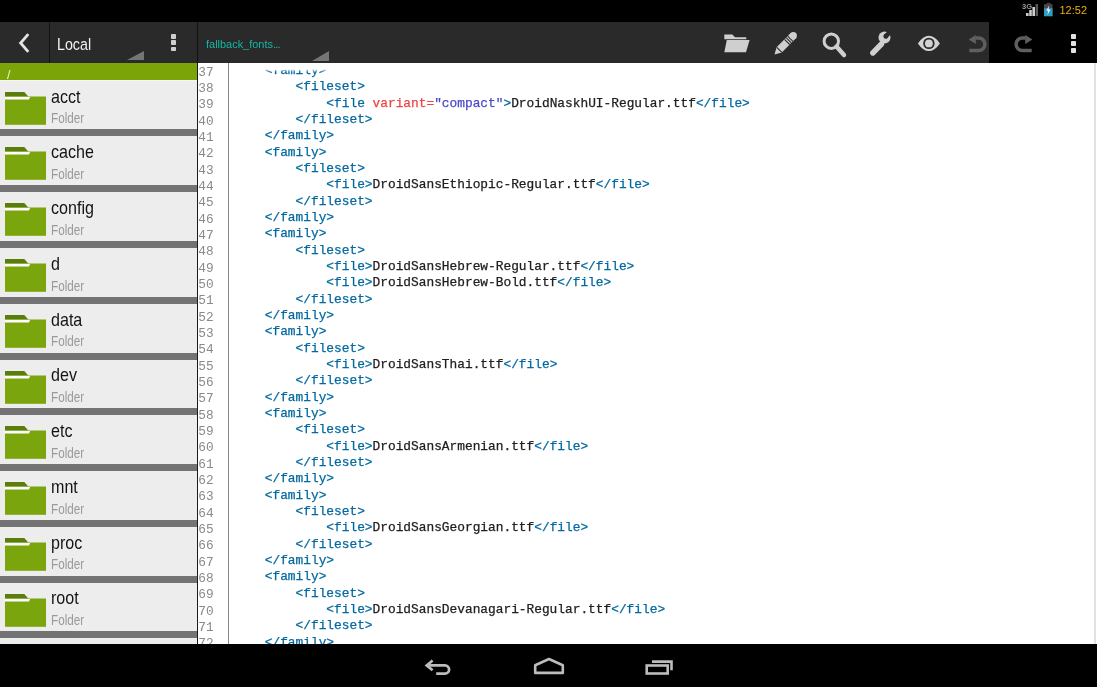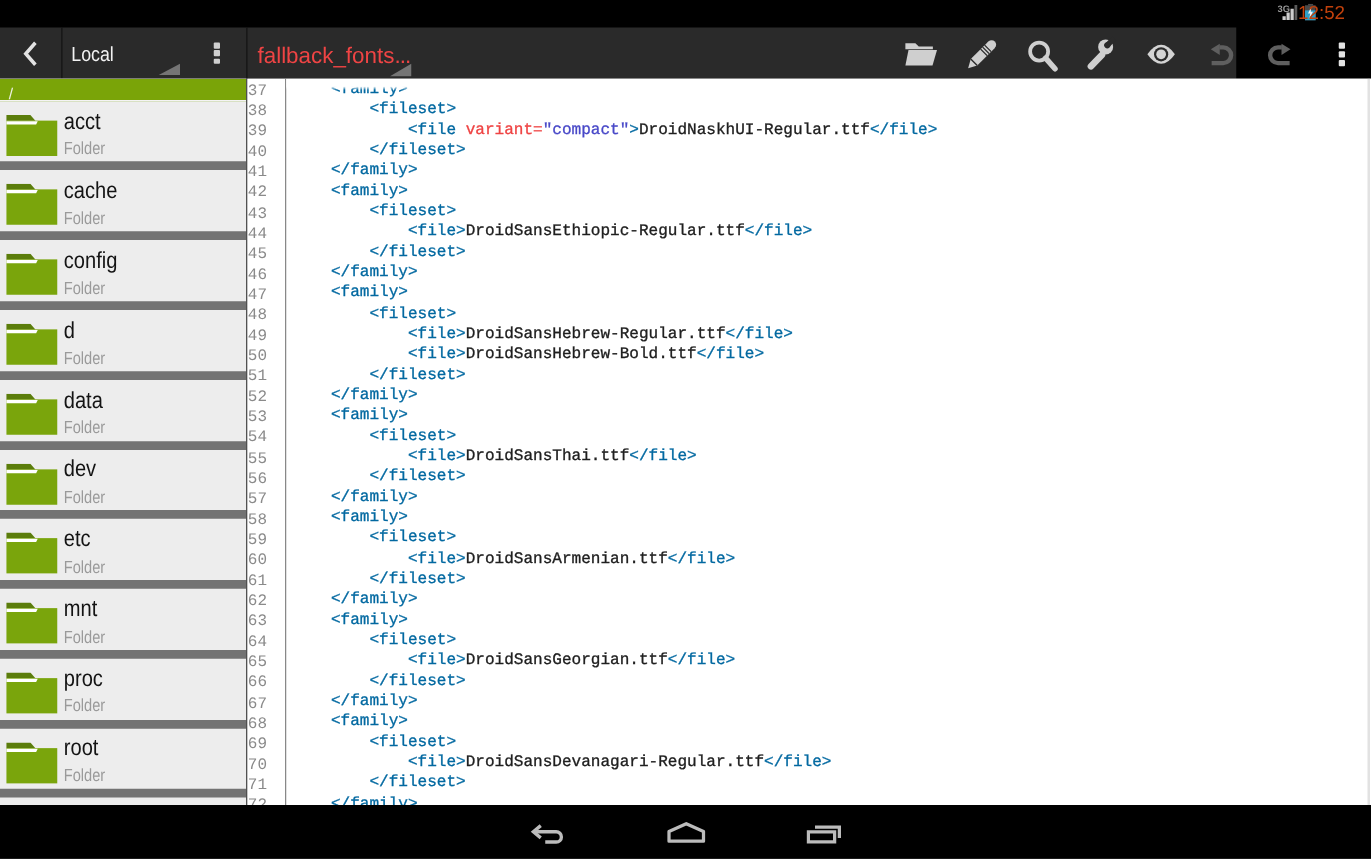--- a/index.html
+++ b/index.html
@@ -1,36 +1,36 @@
 <!DOCTYPE html>
 <html><head>
 <meta charset="utf-8">
 <style>
   * { margin:0; padding:0; box-sizing:border-box; }
   html,body { width:1097px; height:687px; overflow:hidden; background:#000; }
   body { font-family:"Liberation Sans", sans-serif; position:relative; will-change:transform; }
 
   
   #status { position:absolute; left:0; top:0; width:1097px; height:22px; background:#000;padding-left:24px; }
-  #time { position:absolute; right:21px; top:2.8px; color:#c2410c; font-size:15px; line-height:15px; }
+  #time { position:absolute; right:10px; top:2.8px; color:#eab308; font-size:11px; line-height:15px; }
   #sig { position:absolute; left:1022px; top:3px; }
   #batt { position:absolute; left:1043px; top:3px; }
 
   
   #toolbar { position:absolute; left:0; top:22px; width:989px; height:41px; background:#2a2a2a; }
   #tbdiv1 { position:absolute; left:48.5px; top:0; width:1.5px; height:41px; background:#131313; }
   #tbdiv2 { position:absolute; left:196.5px; top:0; width:1.8px; height:41px; background:#131313; }
   #backchev { position:absolute; left:17px; top:10px; }
   #local { position:absolute; left:56.5px; top:11.75px; color:#f2f2f2; font-size:16.3px; line-height:20px; transform:scaleX(.875); transform-origin:0 0; }
   #spintri1 { position:absolute; left:126.5px; top:29px; width:0; height:0;
       border-left:17px solid transparent; border-bottom:9.8px solid #757575; }
   #menudots { position:absolute; left:171px; top:12px; }
   .dot { width:4.6px; height:4.6px; background:#cfcfcf; margin-bottom:1.7px; border-radius:0.8px; }
   .dot2 { width:5.2px; height:5.2px; background:#e2e2e2; margin-bottom:1.6px; border-radius:0.8px; }
-  #tabname { position:absolute; left:206px; top:13px; color:#ef4444; font-size:18px; line-height:19px; transform:scaleX(.995); transform-origin:0 0; }
+  #tabname { position:absolute; left:206px; top:13px; color:#14b8a6; font-size:11px; line-height:19px; transform:scaleX(.995); transform-origin:0 0; }
   #spintri2 { position:absolute; left:311.5px; top:28.5px; width:0; height:0;
       border-left:17px solid transparent; border-bottom:10px solid #757575; }
   .tbicon { position:absolute; top:10.5px; overflow:visible; }
 
   
   #content { position:absolute; left:0; top:63px; width:1097px; height:581px; background:#fff; }
   #sidebar { position:absolute; left:0; top:0; width:196.5px; height:581px; background:#ededed; overflow:hidden; }
   #pathbar { position:absolute; left:0; top:0; width:100%; height:17.7px; background:#7aa408; color:#eef2e2;
        font-size:12.5px; line-height:24px; padding-left:7px; border-bottom:1px solid #f4f4f4; }
   .it { position:absolute; left:0; width:100%; height:55.77px; border-bottom:7px solid #737373; }

